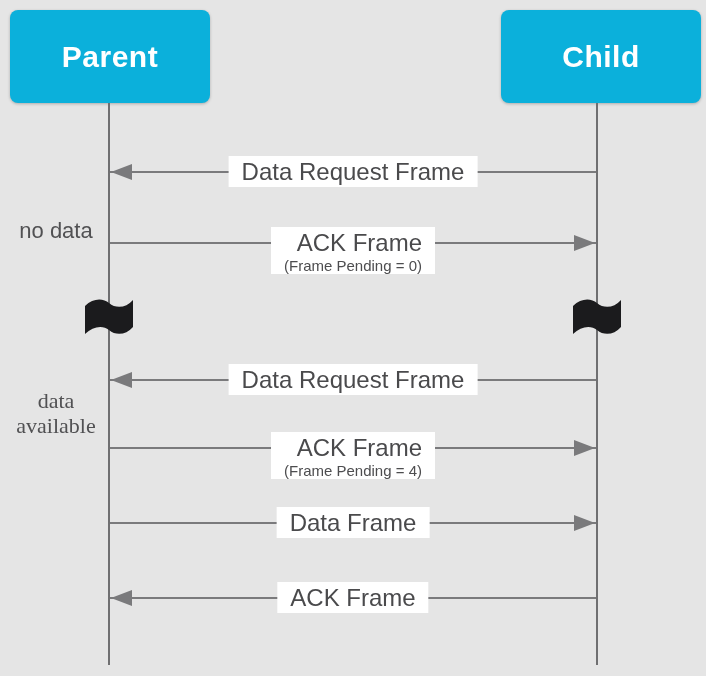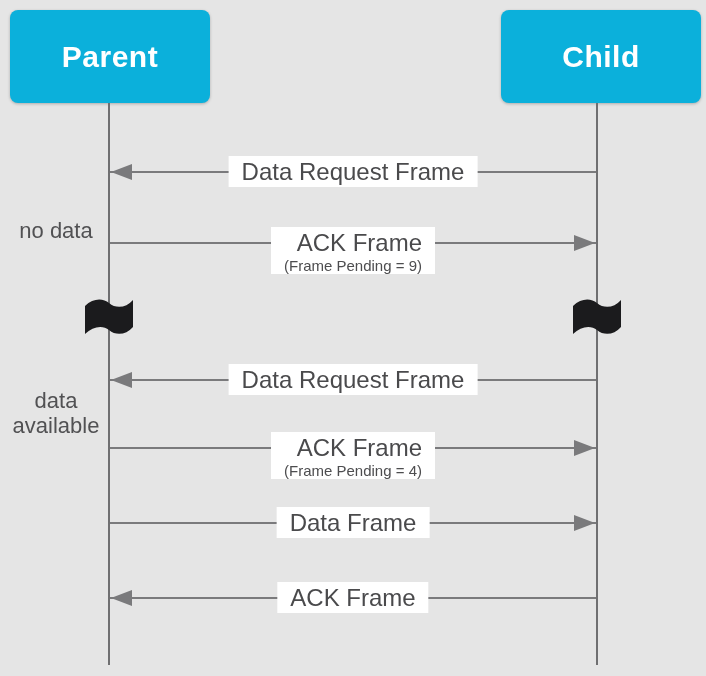--- a/index.html
+++ b/index.html
@@ -60,21 +60,21 @@
   }
   .msg .sublabel{
     font-size:15px;line-height:17px;color:#4D4D4F;white-space:nowrap;margin-top:-1px;
   }
   .annotation{
     position:absolute;left:6px;width:100px;
     text-align:center;
     font-size:22px;line-height:25px;color:#515153;
   }
   .annotation.no-data{top:194px;margin-top:24px;}
-  .annotation.data-available{top:388px;}
+  .annotation.data-available{top:388px;font-family:Liberation Serif, serif;}
   .flag{
     position:absolute;width:52px;height:42px;
   }
   .flag.parent{left:83px;top:295px;}
   .flag.child{left:571px;top:295px;}
 </style>
 </head>
 <body>
 
 <div class="canvas">
@@ -95,21 +95,21 @@
     <div class="label-wrap">
       <div class="label">Data Request Frame</div>
     </div>
   </div>
 
   <div class="msg dir-right" style="top:243px">
     <div class="line"></div>
     <div class="arrowhead"></div>
     <div class="label-wrap">
       <div class="label">ACK Frame</div>
-      <div class="sublabel">(Frame Pending = 9)</div>
+      <div class="sublabel">(Frame Pending = 0)</div>
     </div>
   </div>
 
   <svg class="flag parent" viewBox="0 0 52 42">
     <path d="M2 11 C 10 3, 20 3, 26 8 C 33 14, 43 13, 50 5 L 50 32 C 43 40, 33 41, 26 35 C 20 30, 10 31, 2 39 Z" fill="#1B1B1D"></path>
   </svg>
   <svg class="flag child" viewBox="0 0 52 42">
     <path d="M2 11 C 10 3, 20 3, 26 8 C 33 14, 43 13, 50 5 L 50 32 C 43 40, 33 41, 26 35 C 20 30, 10 31, 2 39 Z" fill="#1B1B1D"></path>
   </svg>
 

